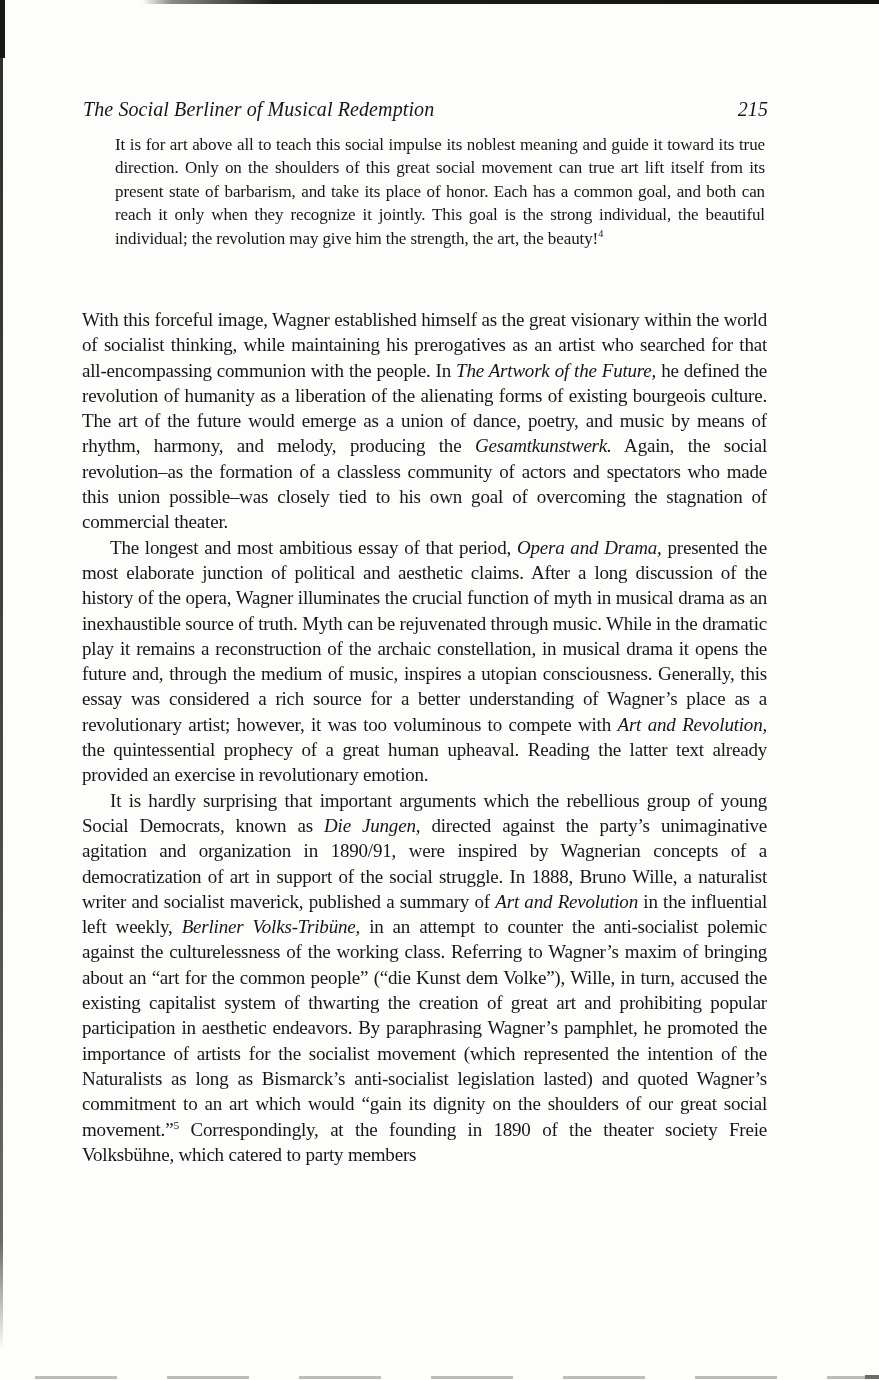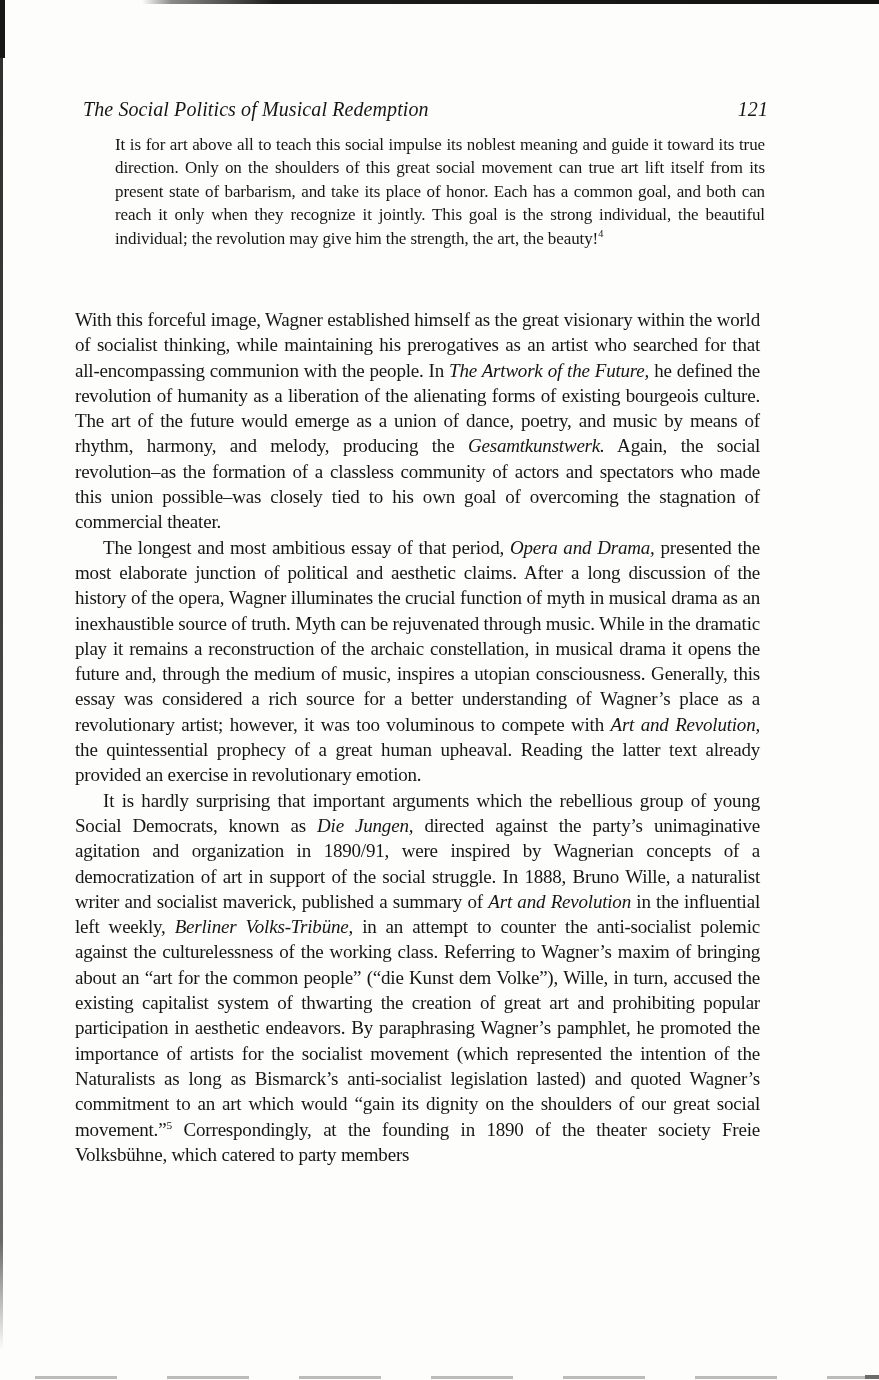--- a/index.html
+++ b/index.html
@@ -72,21 +72,21 @@
     width: 650px;
     font-size: 17px;
     line-height: 23.4px;
     text-align: justify;
     letter-spacing: -0.1px;
   }
 
   
   .body-text {
     position: absolute;
-    top: 307px; left: 75px;
+    top: 307px; left: 82px;
     width: 685px;
     font-size: 19px;
     line-height: 25.3px;
     text-align: justify;
     letter-spacing: -0.2px;
   }
   .body-text p { margin: 0; }
   .body-text p.indent { text-indent: 28px; }
 
   sup {
@@ -99,22 +99,22 @@
 </head>
 <body>
 
 <div class="page">
 
   <div class="edge-left"></div>
   <div class="edge-left-top"></div>
   <div class="edge-top"></div>
 
   <div class="running-header">
-    <span class="header-title">The Social Politics of Musical Redemption</span>
-    <span class="page-number">121</span>
+    <span class="header-title">The Social Berliner of Musical Redemption</span>
+    <span class="page-number">215</span>
   </div>
 
   <div class="block-quote"><span>It is for art above all to teach this social impulse its noblest meaning and guide it toward its true direction. Only on the shoulders of this great social movement can true art lift itself from its present state of barbarism, and take its place of honor. Each has a common goal, and both can reach it only when they recognize it jointly. This goal is the strong individual, the beautiful individual; the revolution may give him the strength, the art, the beauty!</span><sup>4</sup></div>
 
   <div class="body-text">
     <p><span>With this forceful image, Wagner established himself as the great visionary within the world of socialist thinking, while maintaining his prerogatives as an artist who searched for that all-encompassing communion with the people. In </span><span style="font-style: italic;">The Artwork of the Future,</span><span> he defined the revolution of humanity as a liberation of the alienating forms of existing bourgeois culture. The art of the future would emerge as a union of dance, poetry, and music by means of rhythm, harmony, and melody, producing the </span><span style="font-style: italic;">Gesamtkunstwerk.</span><span> Again, the social revolution–as the formation of a classless community of actors and spectators who made this union possible–was closely tied to his own goal of overcoming the stagnation of commercial theater.</span></p>
     <p class="indent"><span>The longest and most ambitious essay of that period, </span><span style="font-style: italic;">Opera and Drama,</span><span> presented the most elaborate junction of political and aesthetic claims. After a long discussion of the history of the opera, Wagner illuminates the crucial function of myth in musical drama as an inexhaustible source of truth. Myth can be rejuvenated through music. While in the dramatic play it remains a reconstruction of the archaic constellation, in musical drama it opens the future and, through the medium of music, inspires a utopian consciousness. Generally, this essay was considered a rich source for a better understanding of Wagner’s place as a revolutionary artist; however, it was too voluminous to compete with </span><span style="font-style: italic;">Art and Revolution,</span><span> the quintessential prophecy of a great human upheaval. Reading the latter text already provided an exercise in revolutionary emotion.</span></p>
     <p class="indent"><span>It is hardly surprising that important arguments which the rebellious group of young Social Democrats, known as </span><span style="font-style: italic;">Die Jungen,</span><span> directed against the party’s unimaginative agitation and organization in 1890/91, were inspired by Wagnerian concepts of a democratization of art in support of the social struggle. In 1888, Bruno Wille, a naturalist writer and socialist maverick, published a summary of </span><span style="font-style: italic;">Art and Revolution</span><span> in the influential left weekly, </span><span style="font-style: italic;">Berliner Volks-Tribüne,</span><span> in an attempt to counter the anti-socialist polemic against the culturelessness of the working class. Referring to Wagner’s maxim of bringing about an “art for the common people” (“die Kunst dem Volke”), Wille, in turn, accused the existing capitalist system of thwarting the creation of great art and prohibiting popular participation in aesthetic endeavors. By paraphrasing Wagner’s pamphlet, he promoted the importance of artists for the socialist movement (which represented the intention of the Naturalists as long as Bismarck’s anti-socialist legislation lasted) and quoted Wagner’s commitment to an art which would “gain its dignity on the shoulders of our great social movement.”</span><sup>5</sup><span> Correspondingly, at the founding in 1890 of the theater society Freie Volksbühne, which catered to party members</span></p>
   </div>
 

